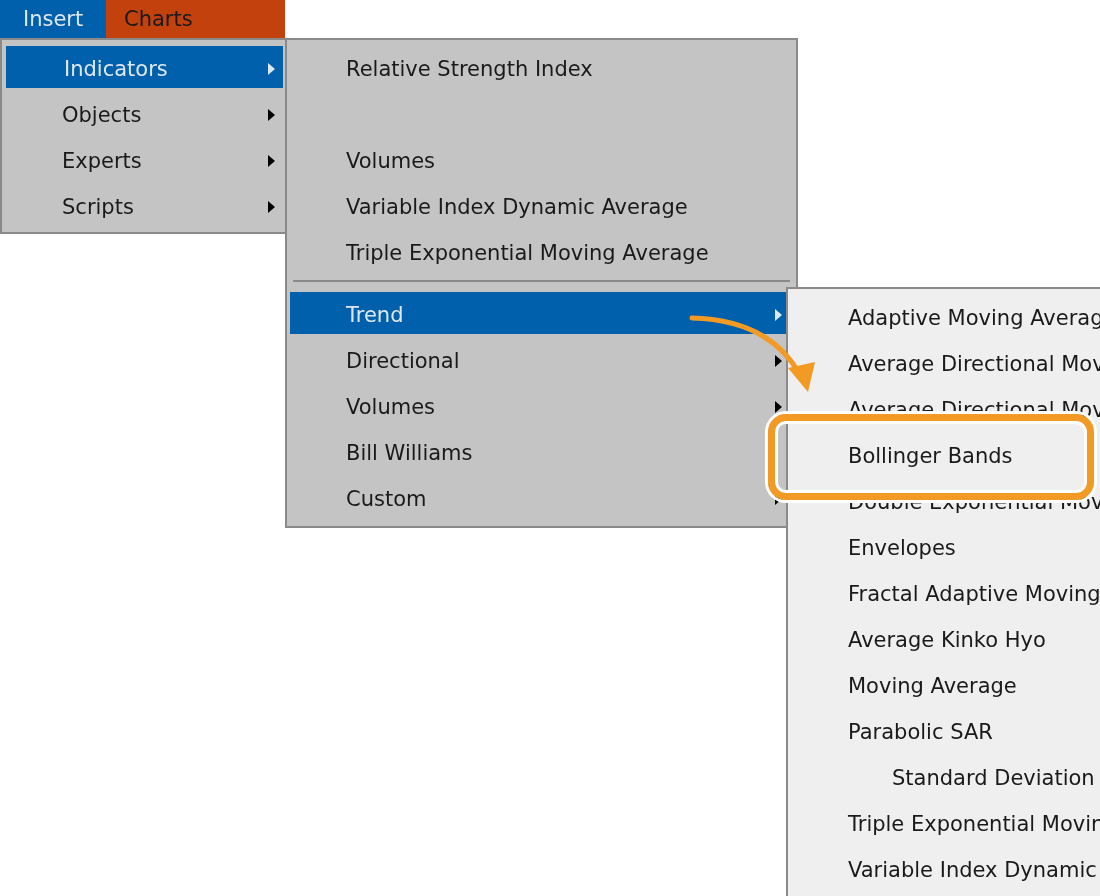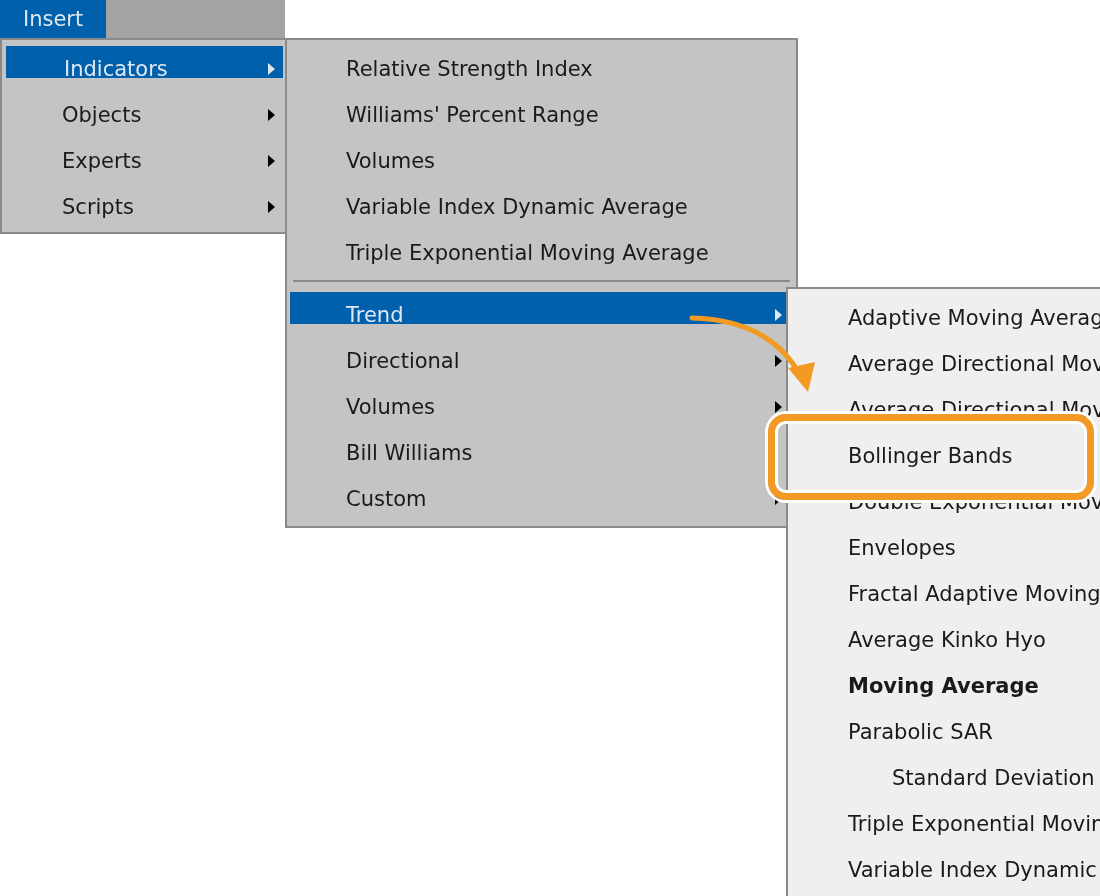--- a/index.html
+++ b/index.html
@@ -1,36 +1,37 @@
 <!DOCTYPE html>
 <html><head>
 <meta charset="utf-8">
 <style>
   html, body { margin:0; padding:0; }
   body { width:1100px; height:896px; background:#ffffff; position:relative; overflow:hidden;
          font-family:"DejaVu Sans", sans-serif; font-size:21px; color:#1a1a1a; }
-  .menubar { position:absolute; left:0; top:0; width:285px; height:38px; background:#a3a3a3; }
+  .menubar { position:absolute; left:0; top:0; width:285px; height:38px; background:#c2410c; }
   .mb-item { position:absolute; top:0; height:38px; line-height:38px; padding:0 23px; }
   .mb-item.active { background:#0060ac; color:#dfe8f2; }
   .menu { position:absolute; background:#c4c4c4; border:2px solid #8a8a8a; box-sizing:border-box; }
-  .item { position:absolute; left:0; right:0; height:32px; line-height:46px; }
+  .item { position:absolute; left:0; right:0; height:42px; line-height:46px; }
   .item .label { position:absolute; left:0; }
   .item.hl { background:#0060ac; color:#dfe8f2; }
   .arrow { position:absolute; width:0; height:0; border-top:6px solid transparent; border-bottom:6px solid transparent; border-left:7px solid #000; top:17px; }
   .item.hl .arrow { border-left-color:#dfe8f2; }
   .sep { position:absolute; left:6px; right:6px; height:2px; background:#8a8a8a; }
   .menu3 { background:#efefef; }
   .highlight-box { position:absolute; left:768px; top:414px; width:326px; height:86px; border:7px solid #f29a24; border-radius:18px; box-sizing:border-box; box-shadow:0 0 0 3px #fff, inset 0 0 0 3px #fff; }
   .overlay-svg { position:absolute; left:0; top:0; }
 </style>
 </head>
 <body>
 
 <div class="menubar">
   <div class="mb-item active" style="left:0;">Insert</div>
+  <div class="mb-item" style="left:101px;">Charts</div>
 </div>
 
 <div class="menu" style="left:0; top:38px; width:287px; height:196px;">
   <div class="item hl" style="top:6px; left:4px; right:2px;">
     <span class="label" style="left:58px;">Indicators</span>
     <span class="arrow" style="right:8px;"></span>
   </div>
   <div class="item" style="top:98px;">
     <span class="label" style="left:60px;">Experts</span>
     <span class="arrow" style="right:10px;"></span>
@@ -41,23 +42,20 @@
   </div>
   <div class="item" style="top:144px;">
     <span class="label" style="left:60px;">Scripts</span>
     <span class="arrow" style="right:10px;"></span>
   </div>
 </div>
 
 <div class="menu" style="left:285px; top:38px; width:513px; height:490px;">
   <div class="item" style="top:6px;">
       <span class="label" style="left:59px;">Relative Strength Index</span>
-    </div>
-  <div class="item" style="top:52px;">
-      <span class="label" style="left:59px;">Williams' Percent Range</span>
     </div>
   <div class="item" style="top:98px;">
       <span class="label" style="left:59px;">Volumes</span>
     </div>
   <div class="item" style="top:144px;">
       <span class="label" style="left:59px;">Variable Index Dynamic Average</span>
     </div>
   <div class="item" style="top:190px;">
       <span class="label" style="left:59px;">Triple Exponential Moving Average</span>
     </div>
@@ -102,21 +100,21 @@
   <div class="item" style="top:236px;">
       <span class="label" style="left:60px; white-space:nowrap;">Envelopes</span>
     </div>
   <div class="item" style="top:282px;">
       <span class="label" style="left:60px; white-space:nowrap;">Fractal Adaptive Moving Average</span>
     </div>
   <div class="item" style="top:328px;">
       <span class="label" style="left:60px; white-space:nowrap;">Average Kinko Hyo</span>
     </div>
   <div class="item" style="top:374px;">
-      <span class="label" style="left:60px; white-space:nowrap;font-weight:bold;">Moving Average</span>
+      <span class="label" style="left:60px; white-space:nowrap;">Moving Average</span>
     </div>
   <div class="item" style="top:420px;">
       <span class="label" style="left:60px; white-space:nowrap;">Parabolic SAR</span>
     </div>
   <div class="item" style="top:466px;">
       <span class="label" style="left:60px; white-space:nowrap;margin-left:44px;">Standard Deviation</span>
     </div>
   <div class="item" style="top:512px;">
       <span class="label" style="left:60px; white-space:nowrap;">Triple Exponential Moving Average</span>
     </div>

